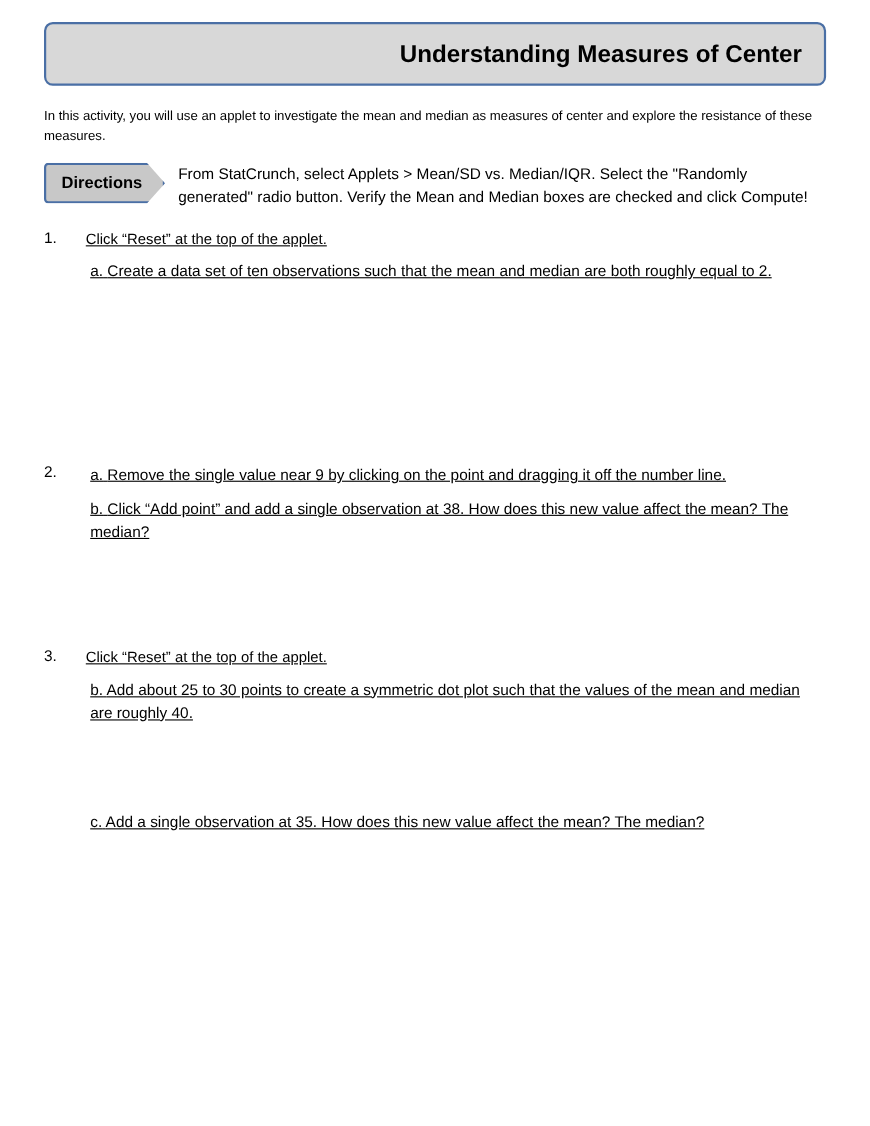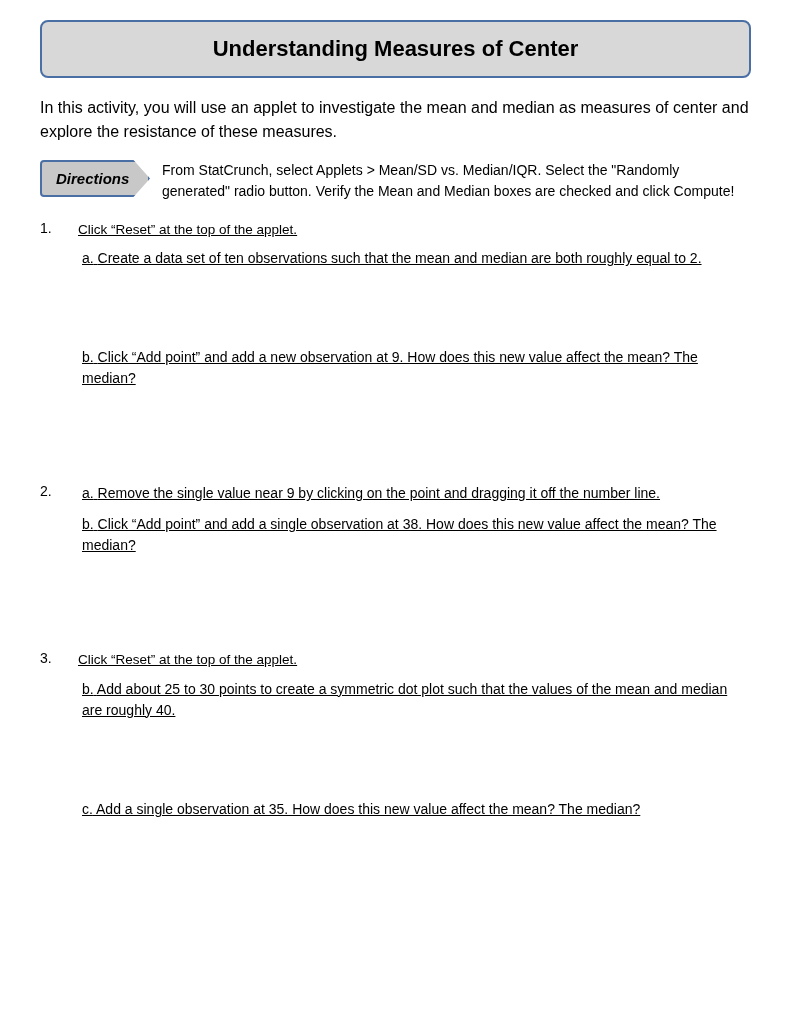--- a/index.html
+++ b/index.html
@@ -13,46 +13,45 @@
       background: #ffffff;
       font-family: Arial, sans-serif;
       font-size: 14px;
       color: #000000;
       padding: 20px 40px;
     }
     .title-box {
       border: 2px solid #4a6fa5;
       border-radius: 8px;
       background: #d8d8d8;
-      text-align: center;
+      text-align: right;
       padding: 14px 20px;
       margin-bottom: 18px;
     }
     .title-box h1 {
       font-size: 22px;
       font-weight: bold;
       color: #000;
     }
     .intro-text {
-      font-size: 16px;
+      font-size: 12px;
       line-height: 1.5;
       margin-bottom: 16px;
     }
     .directions-row {
       display: flex;
       align-items: flex-start;
       margin-bottom: 18px;
       gap: 12px;
     }
     .directions-badge {
       background: #c8c8c8;
       border: 2px solid #4a6fa5;
       border-radius: 4px;
       padding: 8px 14px;
-      font-style: italic;
       font-weight: bold;
       font-size: 15px;
       white-space: nowrap;
       min-width: 110px;
       text-align: center;
       
       clip-path: polygon(0% 0%, 85% 0%, 100% 50%, 85% 100%, 0% 100%);
       padding-right: 22px;
     }
     .directions-text {
@@ -117,24 +116,20 @@
   <div class="section-content">
     <p class="section-main-text">Click “Reset” at the top of the applet.</p>
     <div class="section-block">
       <p class="sub-item">
         <span>a.</span>
         <span> Create a data set of ten observations such that the mean and median are both roughly equal to 2.</span>
       </p>
       <div class="answer-space"></div>
     </div>
     <div class="section-block">
-      <p class="sub-item">
-        <span>b.</span>
-        <span> Click “Add point” and add a new observation at 9. How does this new value affect the mean? The median?</span>
-      </p>
       <div class="answer-space-large"></div>
     </div>
   </div>
 </div>
 
 <div class="numbered-section">
   <span class="number">2.</span>
   <div class="section-content">
     <div class="section-block">
       <p class="sub-item">

